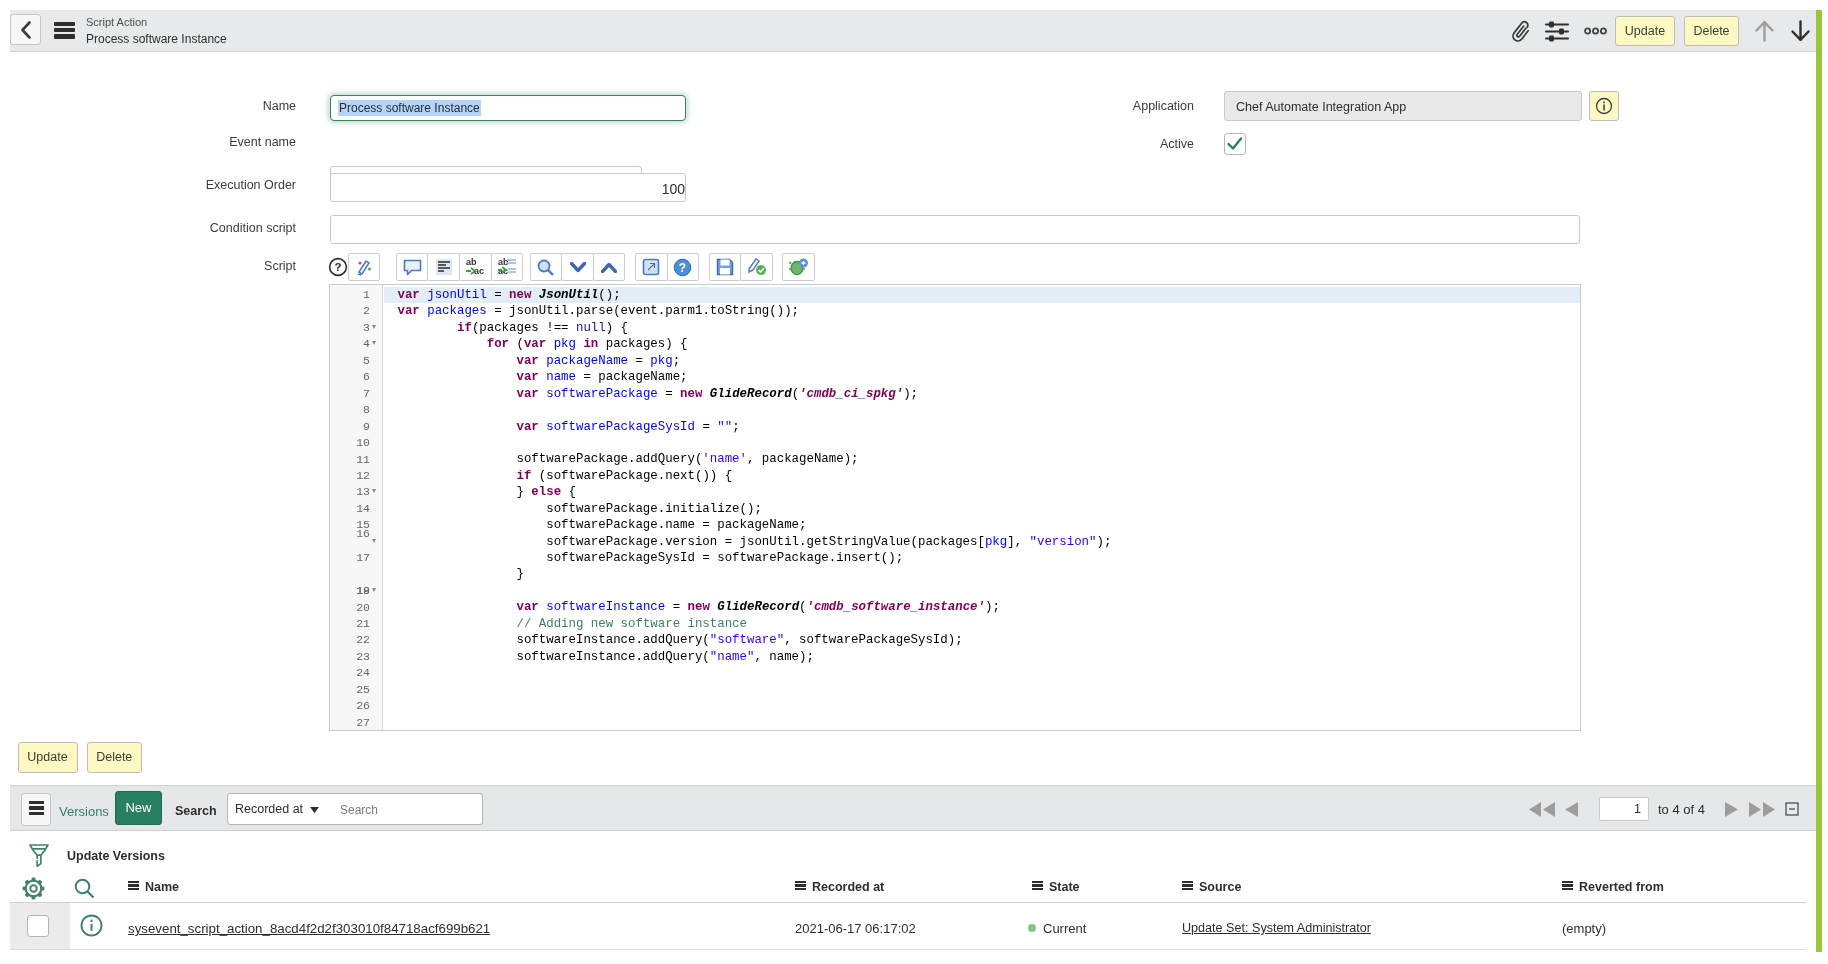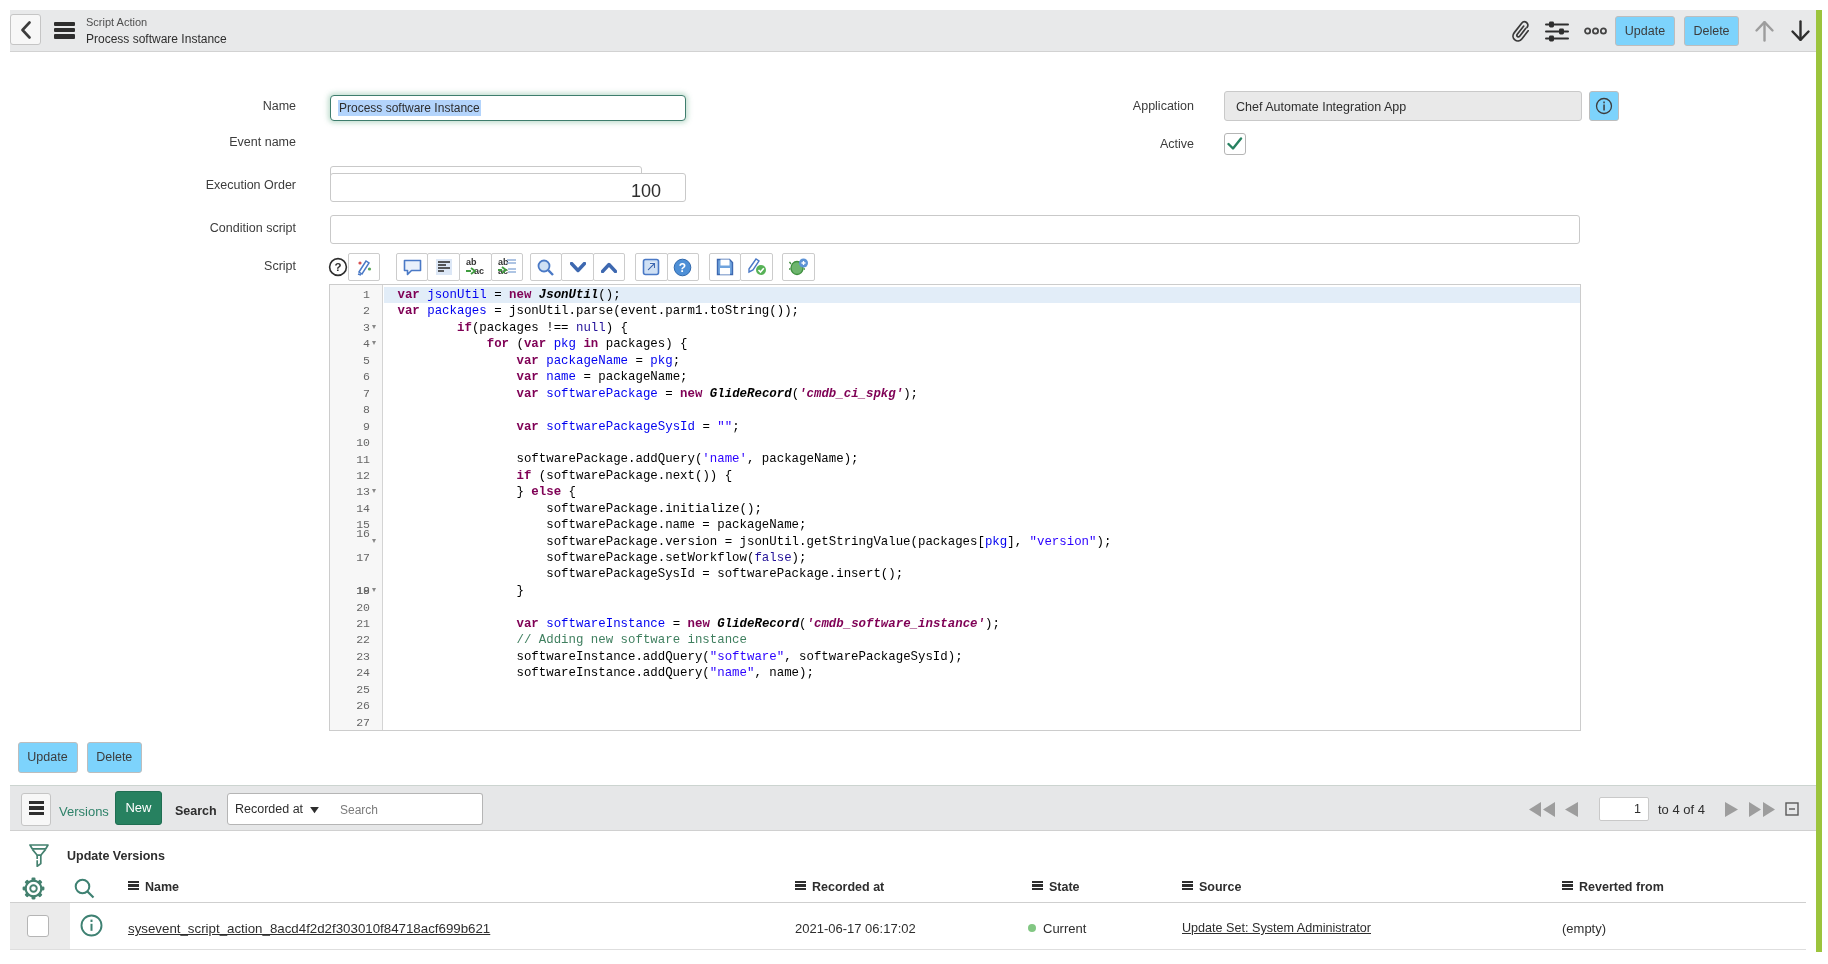--- a/index.html
+++ b/index.html
@@ -7,34 +7,34 @@
 body { font-family:"Liberation Sans", sans-serif; }
 #root { position:relative; width:1828px; height:964px; overflow:hidden; background:#fff; }
 .abs { position:absolute; }
 
 #topbar { left:10px; top:10px; width:1806px; height:42px; background:#e8e9ea; border-bottom:1px solid #d2d2d2; }
 #backbtn { left:10px; top:14px; width:31px; height:31px; background:#f7f7f7; border:1px solid #c5c5c5; border-radius:3px; color:#3c3c3c; font-size:22px; text-align:center; line-height:27px; }
 #formmenu { left:54px; top:22px; }
 #formmenu .bar { width:21px; height:4.2px; background:#2e2e2e; margin-bottom:2px; border-radius:1px; }
 #ttl1 { left:86px; top:16px; font-size:11px; color:#4f4f4f; line-height:13px; }
 #ttl2 { left:86px; top:31.5px; font-size:12px; color:#2e2e2e; line-height:15px; }
-.hbtn { background:#7dd3fc; border:1px solid #bdbdbd; border-radius:3px; color:#3c3c3c; font-size:12.5px; text-align:center; }
+.hbtn { background:#fef9c3; border:1px solid #bdbdbd; border-radius:3px; color:#3c3c3c; font-size:12.5px; text-align:center; }
 #btnUpdateTop { left:1615px; top:16px; width:60px; height:30px; line-height:28px; }
 #btnDeleteTop { left:1684px; top:16px; width:55px; height:30px; line-height:28px; }
 
 #greenbar { left:1816px; top:10px; width:5.5px; height:942px; background:#9cc43d; }
 
 .flabel { font-size:12.5px; color:#3c3c3c; text-align:right; }
 .inp { background:#fff; border:1px solid #c9c9c9; border-radius:3px; font-size:12.5px; color:#2e2e2e; }
 #nameInp { left:330px; top:95px; width:356px; height:26px; border:1.5px solid #3e7d6d; border-radius:4px; box-shadow:0 0 5px 2px rgba(80,160,120,.35); }
 #nameInp .sel { position:absolute; left:7px; top:4px; background:#b3d4fc; padding:1px 1px; font-size:12px; color:#2e2e2e; }
 #eventSel { left:330px; top:130px; width:312px; height:30px;margin-top:36px; }
 #eventSel .txt { position:absolute; left:12px; top:7px; font-size:13px; color:#2e2e2e; }
 #execInp { left:330px; top:173px; width:356px; height:29px; }
-#execInp .txt { position:absolute; right:24px; top:7px; font-size:18px; color:#2e2e2e; }
+#execInp .txt { position:absolute; right:0; top:7px; font-size:14px; color:#2e2e2e; }
 #condInp { left:330px; top:215px; width:1250px; height:29px; }
 #appInp { left:1224px; top:91px; width:358px; height:30px; background:#e9e9e9;padding-left:20px; }
 #appInp .txt { position:absolute; left:11px; top:8px; font-size:12.5px; color:#2e2e2e; }
 #appInfo { left:1589px; top:91px; width:30px; height:30px; }
 #activeCb { left:1224px; top:133px; width:22px; height:22px; background:#fff; border:1px solid #b5b5b5; border-radius:3px; }
 
 .tbtn { position:absolute; top:252.5px; width:32.6px; height:28px; background:#fff; border:1px solid #ccc; border-radius:2px; text-align:center; }
 
 #editor { left:329px; top:284px; width:1252px; height:447px; border:1px solid #ccc; background:#fff; overflow:hidden; }
 #gutter { position:absolute; left:0; top:0; width:53px; height:100%; background:#f7f7f7; border-right:1px solid #d4d4d4; }
@@ -301,21 +301,20 @@
     <div class="cl">                <span class="k">var</span> <span class="d">softwarePackage</span> = <span class="k">new</span> <span class="cls">GlideRecord</span>(<span class="t">'cmdb_ci_spkg'</span>);</div>
     <div class="cl"></div>
     <div class="cl">                <span class="k">var</span> <span class="d">softwarePackageSysId</span> = <span class="s">""</span>;</div>
     <div class="cl"></div>
     <div class="cl">                softwarePackage.addQuery(<span class="s">'name'</span>, packageName);</div>
     <div class="cl">                <span class="k">if</span> (softwarePackage.next()) {</div>
     <div class="cl">                } <span class="k">else</span> {</div>
     <div class="cl">                    softwarePackage.initialize();</div>
     <div class="cl">                    softwarePackage.name = packageName;</div>
     <div class="cl">                    softwarePackage.version = jsonUtil.getStringValue(packages[<span class="d">pkg</span>], <span class="s">"version"</span>);</div>
-    <div class="cl">                    softwarePackage.setWorkflow(<span class="a">false</span>);</div>
     <div class="cl">                    softwarePackageSysId = softwarePackage.insert();</div>
     <div class="cl">                }</div>
     <div class="cl"></div>
     <div class="cl">                <span class="k">var</span> <span class="d">softwareInstance</span> = <span class="k">new</span> <span class="cls">GlideRecord</span>(<span class="t">'cmdb_software_instance'</span>);</div>
     <div class="cl">                <span class="cm">// Adding new software instance</span></div>
     <div class="cl">                softwareInstance.addQuery(<span class="s">"software"</span>, softwarePackageSysId);</div>
     <div class="cl">                softwareInstance.addQuery(<span class="s">"name"</span>, name);</div>
     </div>
   </div>
 

